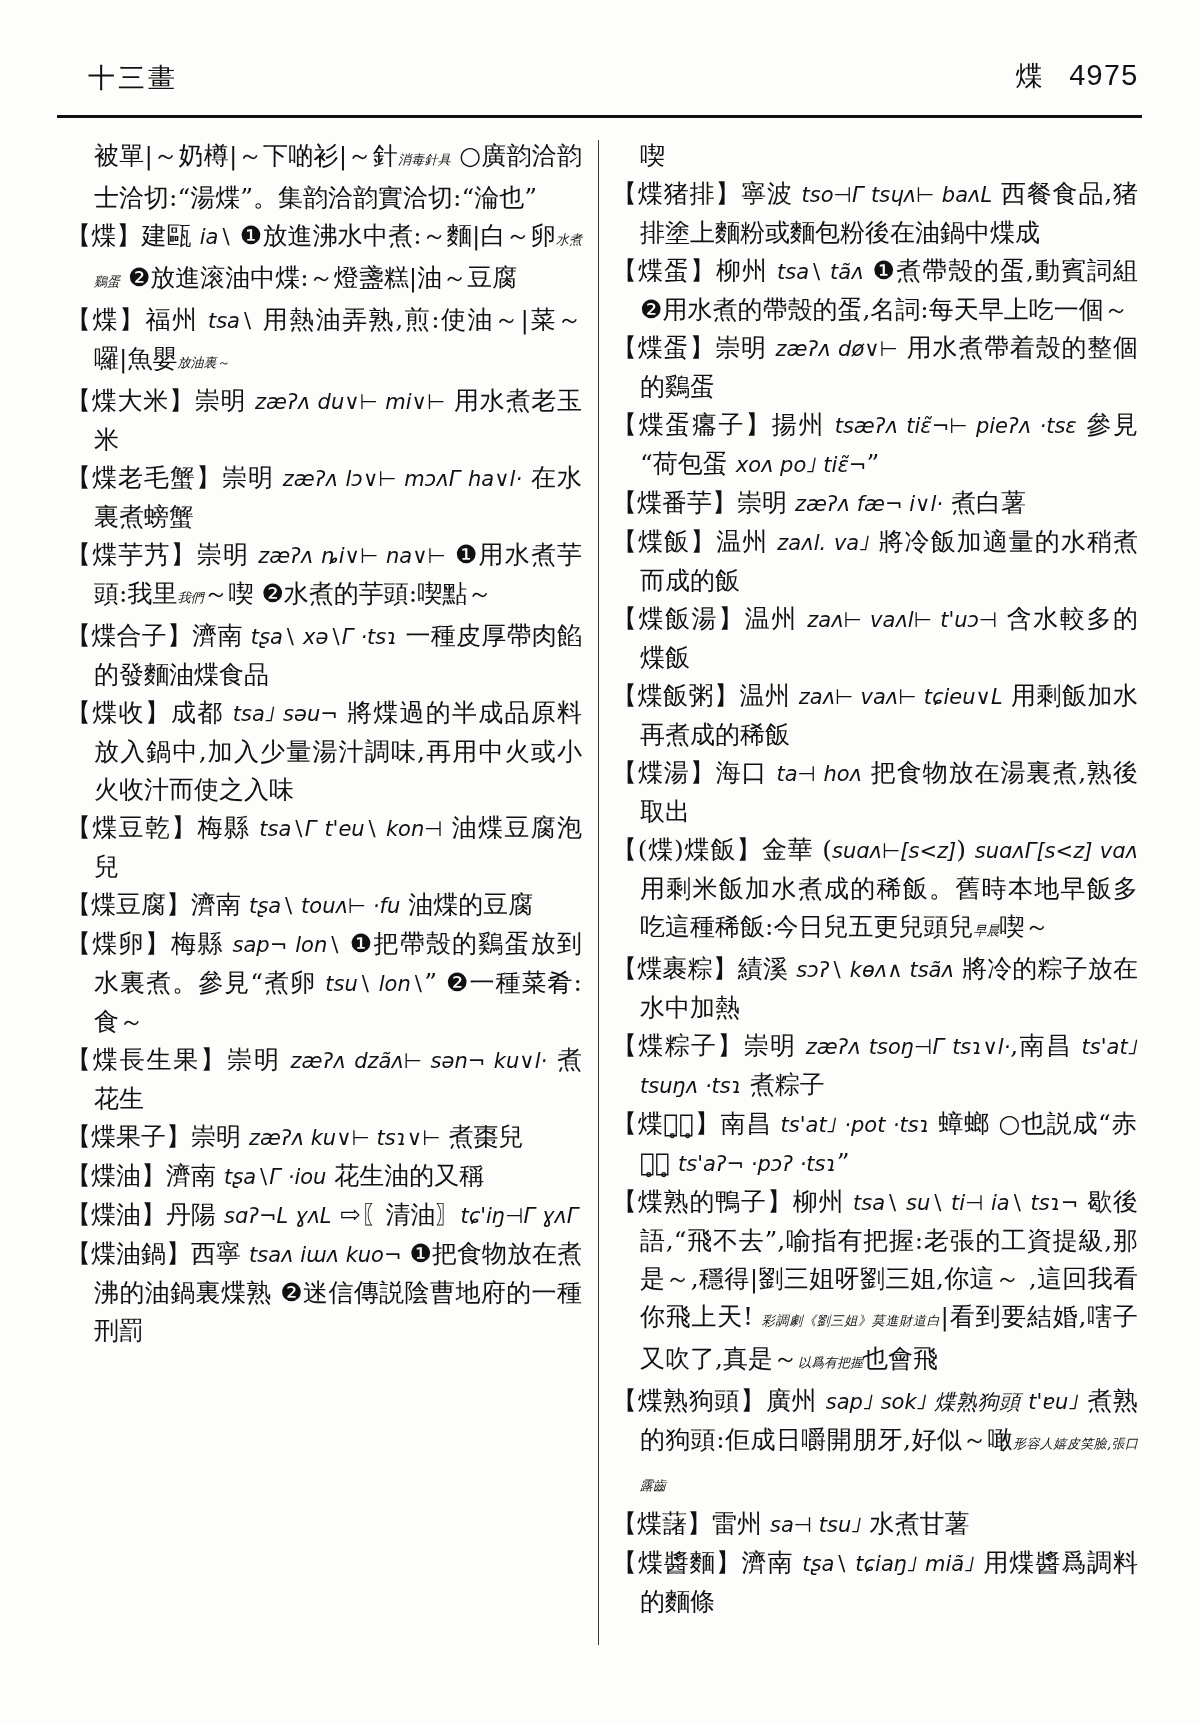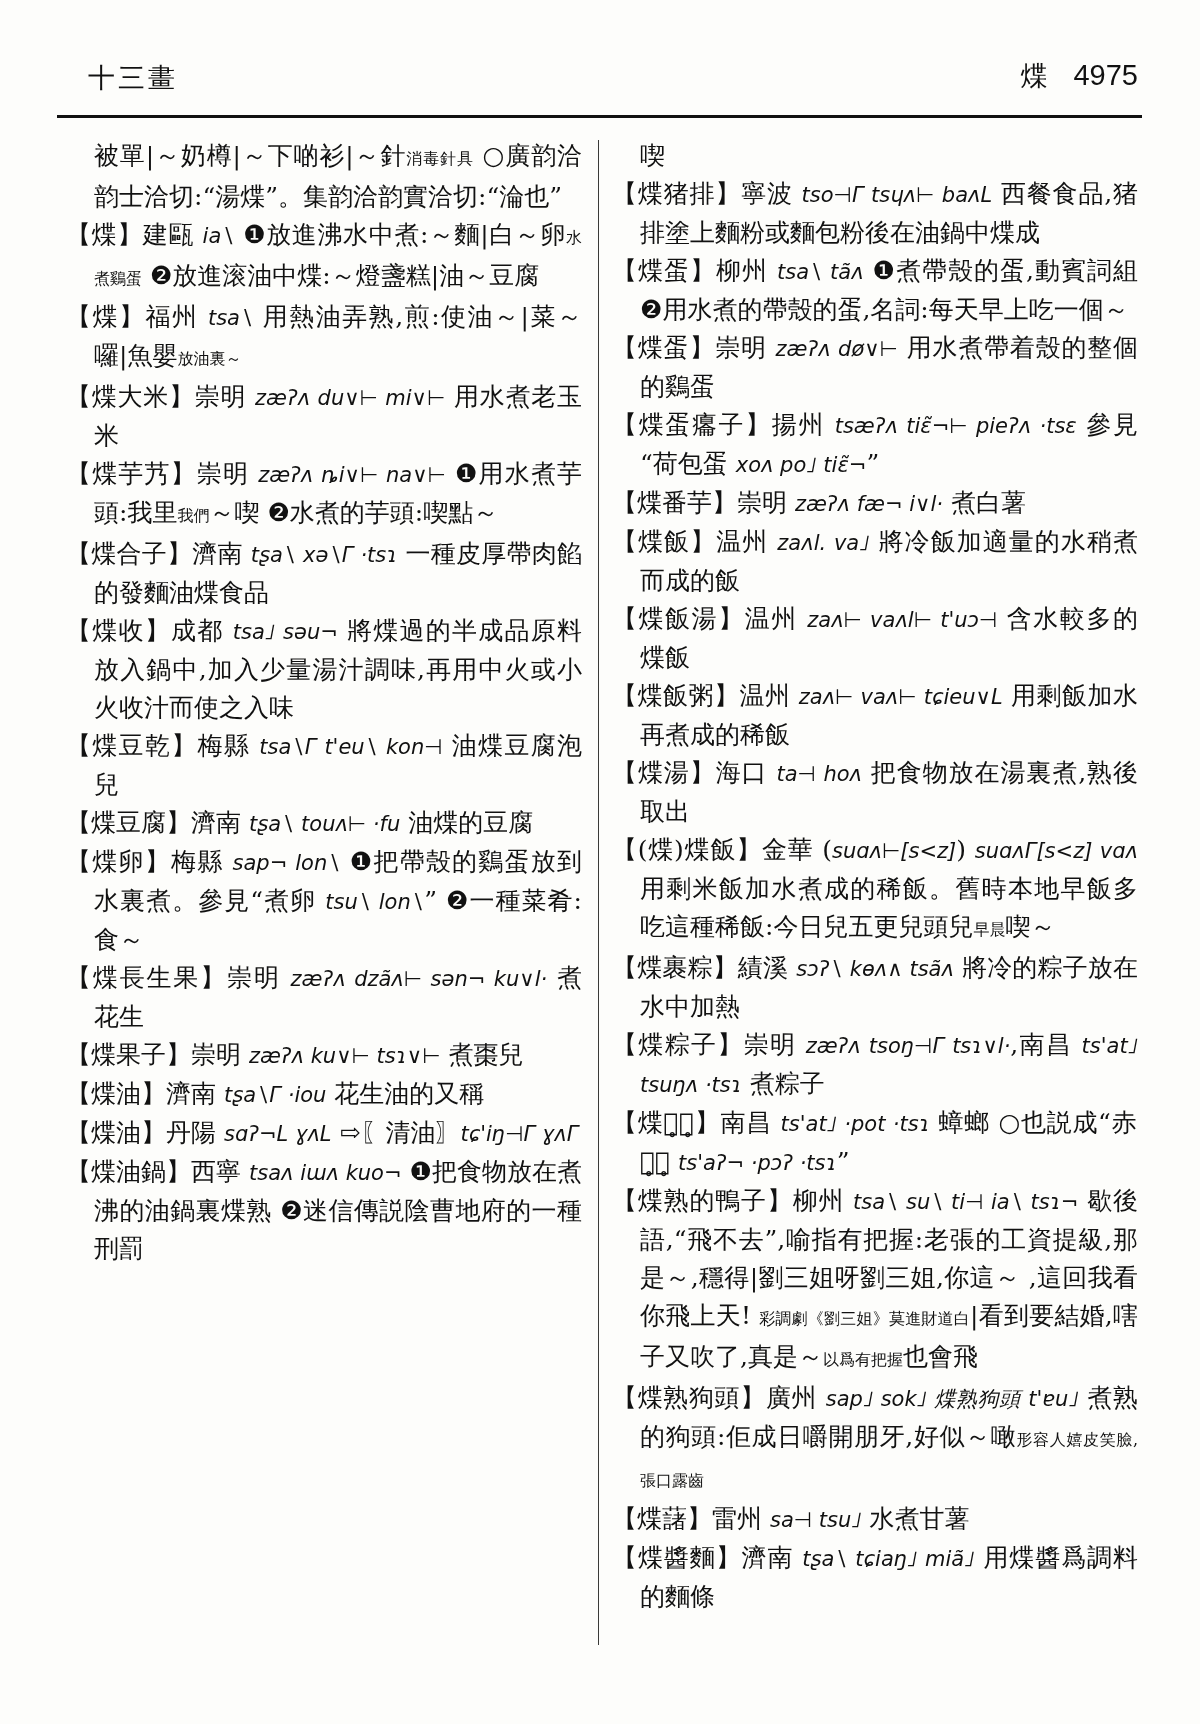--- a/index.html
+++ b/index.html
@@ -14,21 +14,21 @@
   }
   .hdr-left{
     position:absolute;top:60px;left:88px;
     font-size:27px;letter-spacing:3px;
   }
   .hdr-right{
     position:absolute;top:58px;right:62px;
     font-size:27px;
   }
   .hdr-right .hchar{margin-right:26px;}
-  .hdr-right .hpage{font-size:29px;font-family:Liberation Sans, sans-serif;}
+  .hdr-right .hpage{font-size:29px;font-family:Liberation Mono, monospace;}
   .hrule{
     position:absolute;top:115px;left:57px;width:1085px;height:3px;
     background:#111;
   }
   .col{
     position:absolute;top:137px;
     font-size:25px;line-height:38px;
     text-align:justify;
   }
   .col-left{left:66px;width:516px;}
@@ -38,37 +38,38 @@
     background:#3a3a38;
   }
   .entry{padding-left:28px;text-indent:-28px;margin:0;}
   .entry.cont{text-indent:0;}
   .seg-h{font-weight:400;}
   .seg-i{
     font-family:"DejaVu Sans","Liberation Sans",sans-serif;
     font-size:21px;
     font-style:italic;
   }
-  .seg-s{font-size:16px;}
+  .seg-s{font-size:13px;font-style:italic;}
 </style>
 </head>
 <body>
 
 <div class="page">
   <div class="hdr-left">十三畫</div>
   <div class="hdr-right">
     <span class="hchar">煠</span><span class="hpage">4975</span>
   </div>
   <div class="hrule"></div>
 
   <div class="col col-left">
       <div class="entry cont"><span class="seg-t">被單|～奶樽|～下啲衫|～針</span><span class="seg-s">消毒針具</span><span class="seg-t"> ○廣韵洽韵士洽切:“湯煠”。集韵洽韵實洽切:“淪也”</span></div>
       <div class="entry"><span class="seg-h">【煠】</span><span class="seg-t">建甌 </span><span class="seg-i">ia∖</span><span class="seg-t"> ❶放進沸水中煮:～麵|白～卵</span><span class="seg-s">水煮鷄蛋</span><span class="seg-t"> ❷放進滚油中煠:～燈盞糕|油～豆腐</span></div>
       <div class="entry"><span class="seg-h">【煠】</span><span class="seg-t">福州 </span><span class="seg-i">tsa∖</span><span class="seg-t"> 用熱油弄熟,煎:使油～|菜～囉|魚嬰</span><span class="seg-s">放油裏～</span></div>
       <div class="entry"><span class="seg-h">【煠大米】</span><span class="seg-t">崇明 </span><span class="seg-i">zæʔʌ du∨⊢ mi∨⊢</span><span class="seg-t"> 用水煮老玉米</span></div>
+      <div class="entry"><span class="seg-h">【煠老毛蟹】</span><span class="seg-t">崇明 </span><span class="seg-i">zæʔʌ lɔ∨⊢ mɔʌΓ ha∨l·</span><span class="seg-t"> 在水裏煮螃蟹</span></div>
       <div class="entry"><span class="seg-h">【煠芋艿】</span><span class="seg-t">崇明 </span><span class="seg-i">zæʔʌ ȵi∨⊢ na∨⊢</span><span class="seg-t"> ❶用水煮芋頭:我里</span><span class="seg-s">我們</span><span class="seg-t">～喫 ❷水煮的芋頭:喫點～</span></div>
       <div class="entry"><span class="seg-h">【煠合子】</span><span class="seg-t">濟南 </span><span class="seg-i">tʂa∖ xə∖Γ ·tsɿ</span><span class="seg-t"> 一種皮厚帶肉餡的發麵油煠食品</span></div>
       <div class="entry"><span class="seg-h">【煠收】</span><span class="seg-t">成都 </span><span class="seg-i">tsa˩ səu¬</span><span class="seg-t"> 將煠過的半成品原料放入鍋中,加入少量湯汁調味,再用中火或小火收汁而使之入味</span></div>
       <div class="entry"><span class="seg-h">【煠豆乾】</span><span class="seg-t">梅縣 </span><span class="seg-i">tsa∖Γ t'eu∖ kon⊣</span><span class="seg-t"> 油煠豆腐泡兒</span></div>
       <div class="entry"><span class="seg-h">【煠豆腐】</span><span class="seg-t">濟南 </span><span class="seg-i">tʂa∖ touʌ⊢ ·fu</span><span class="seg-t"> 油煠的豆腐</span></div>
       <div class="entry"><span class="seg-h">【煠卵】</span><span class="seg-t">梅縣 </span><span class="seg-i">sap¬ lon∖</span><span class="seg-t"> ❶把帶殼的鷄蛋放到水裏煮。參見“煮卵 </span><span class="seg-i">tsu∖ lon∖</span><span class="seg-t">” ❷一種菜肴:食～</span></div>
       <div class="entry"><span class="seg-h">【煠長生果】</span><span class="seg-t">崇明 </span><span class="seg-i">zæʔʌ dzãʌ⊢ sən¬ ku∨l·</span><span class="seg-t"> 煮花生</span></div>
       <div class="entry"><span class="seg-h">【煠果子】</span><span class="seg-t">崇明 </span><span class="seg-i">zæʔʌ ku∨⊢ tsɿ∨⊢</span><span class="seg-t"> 煮棗兒</span></div>
       <div class="entry"><span class="seg-h">【煠油】</span><span class="seg-t">濟南 </span><span class="seg-i">tʂa∖Γ ·iou</span><span class="seg-t"> 花生油的又稱</span></div>
       <div class="entry"><span class="seg-h">【煠油】</span><span class="seg-t">丹陽 </span><span class="seg-i">sɑʔ¬L ɣʌL</span><span class="seg-t"> ⇨〖清油〗</span><span class="seg-i">tɕ'iŋ⊣Γ ɣʌΓ</span></div>

